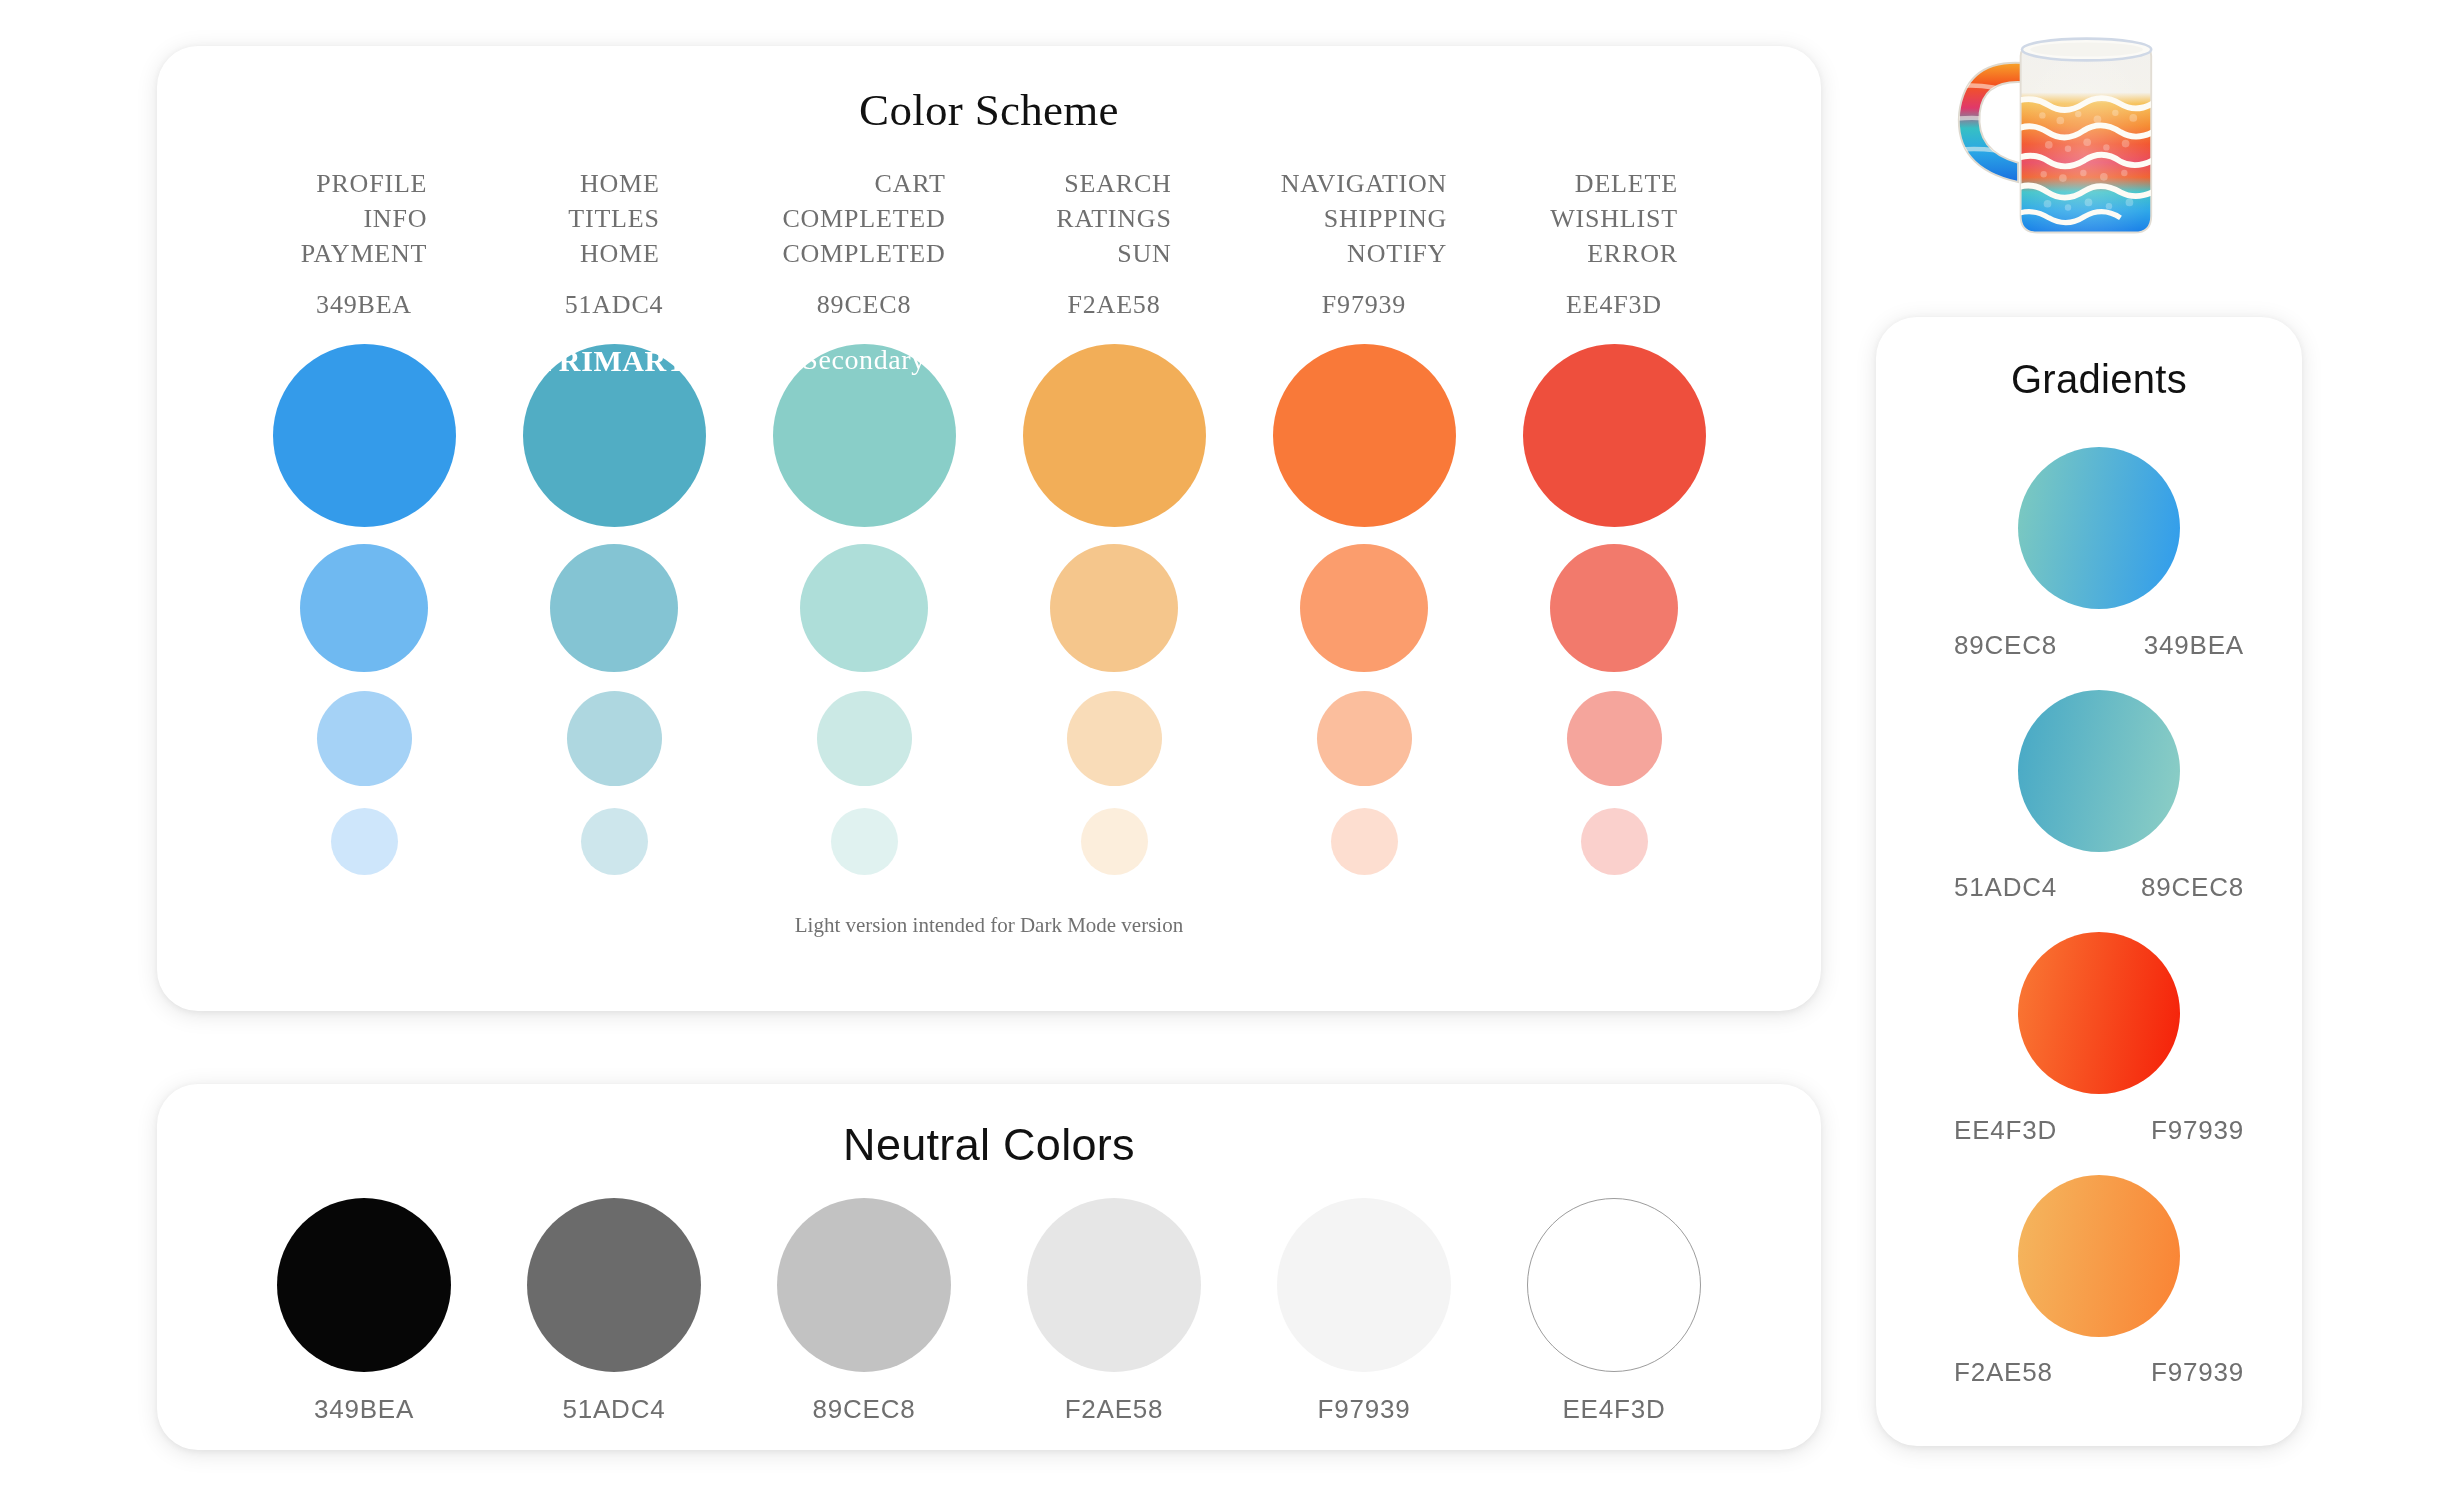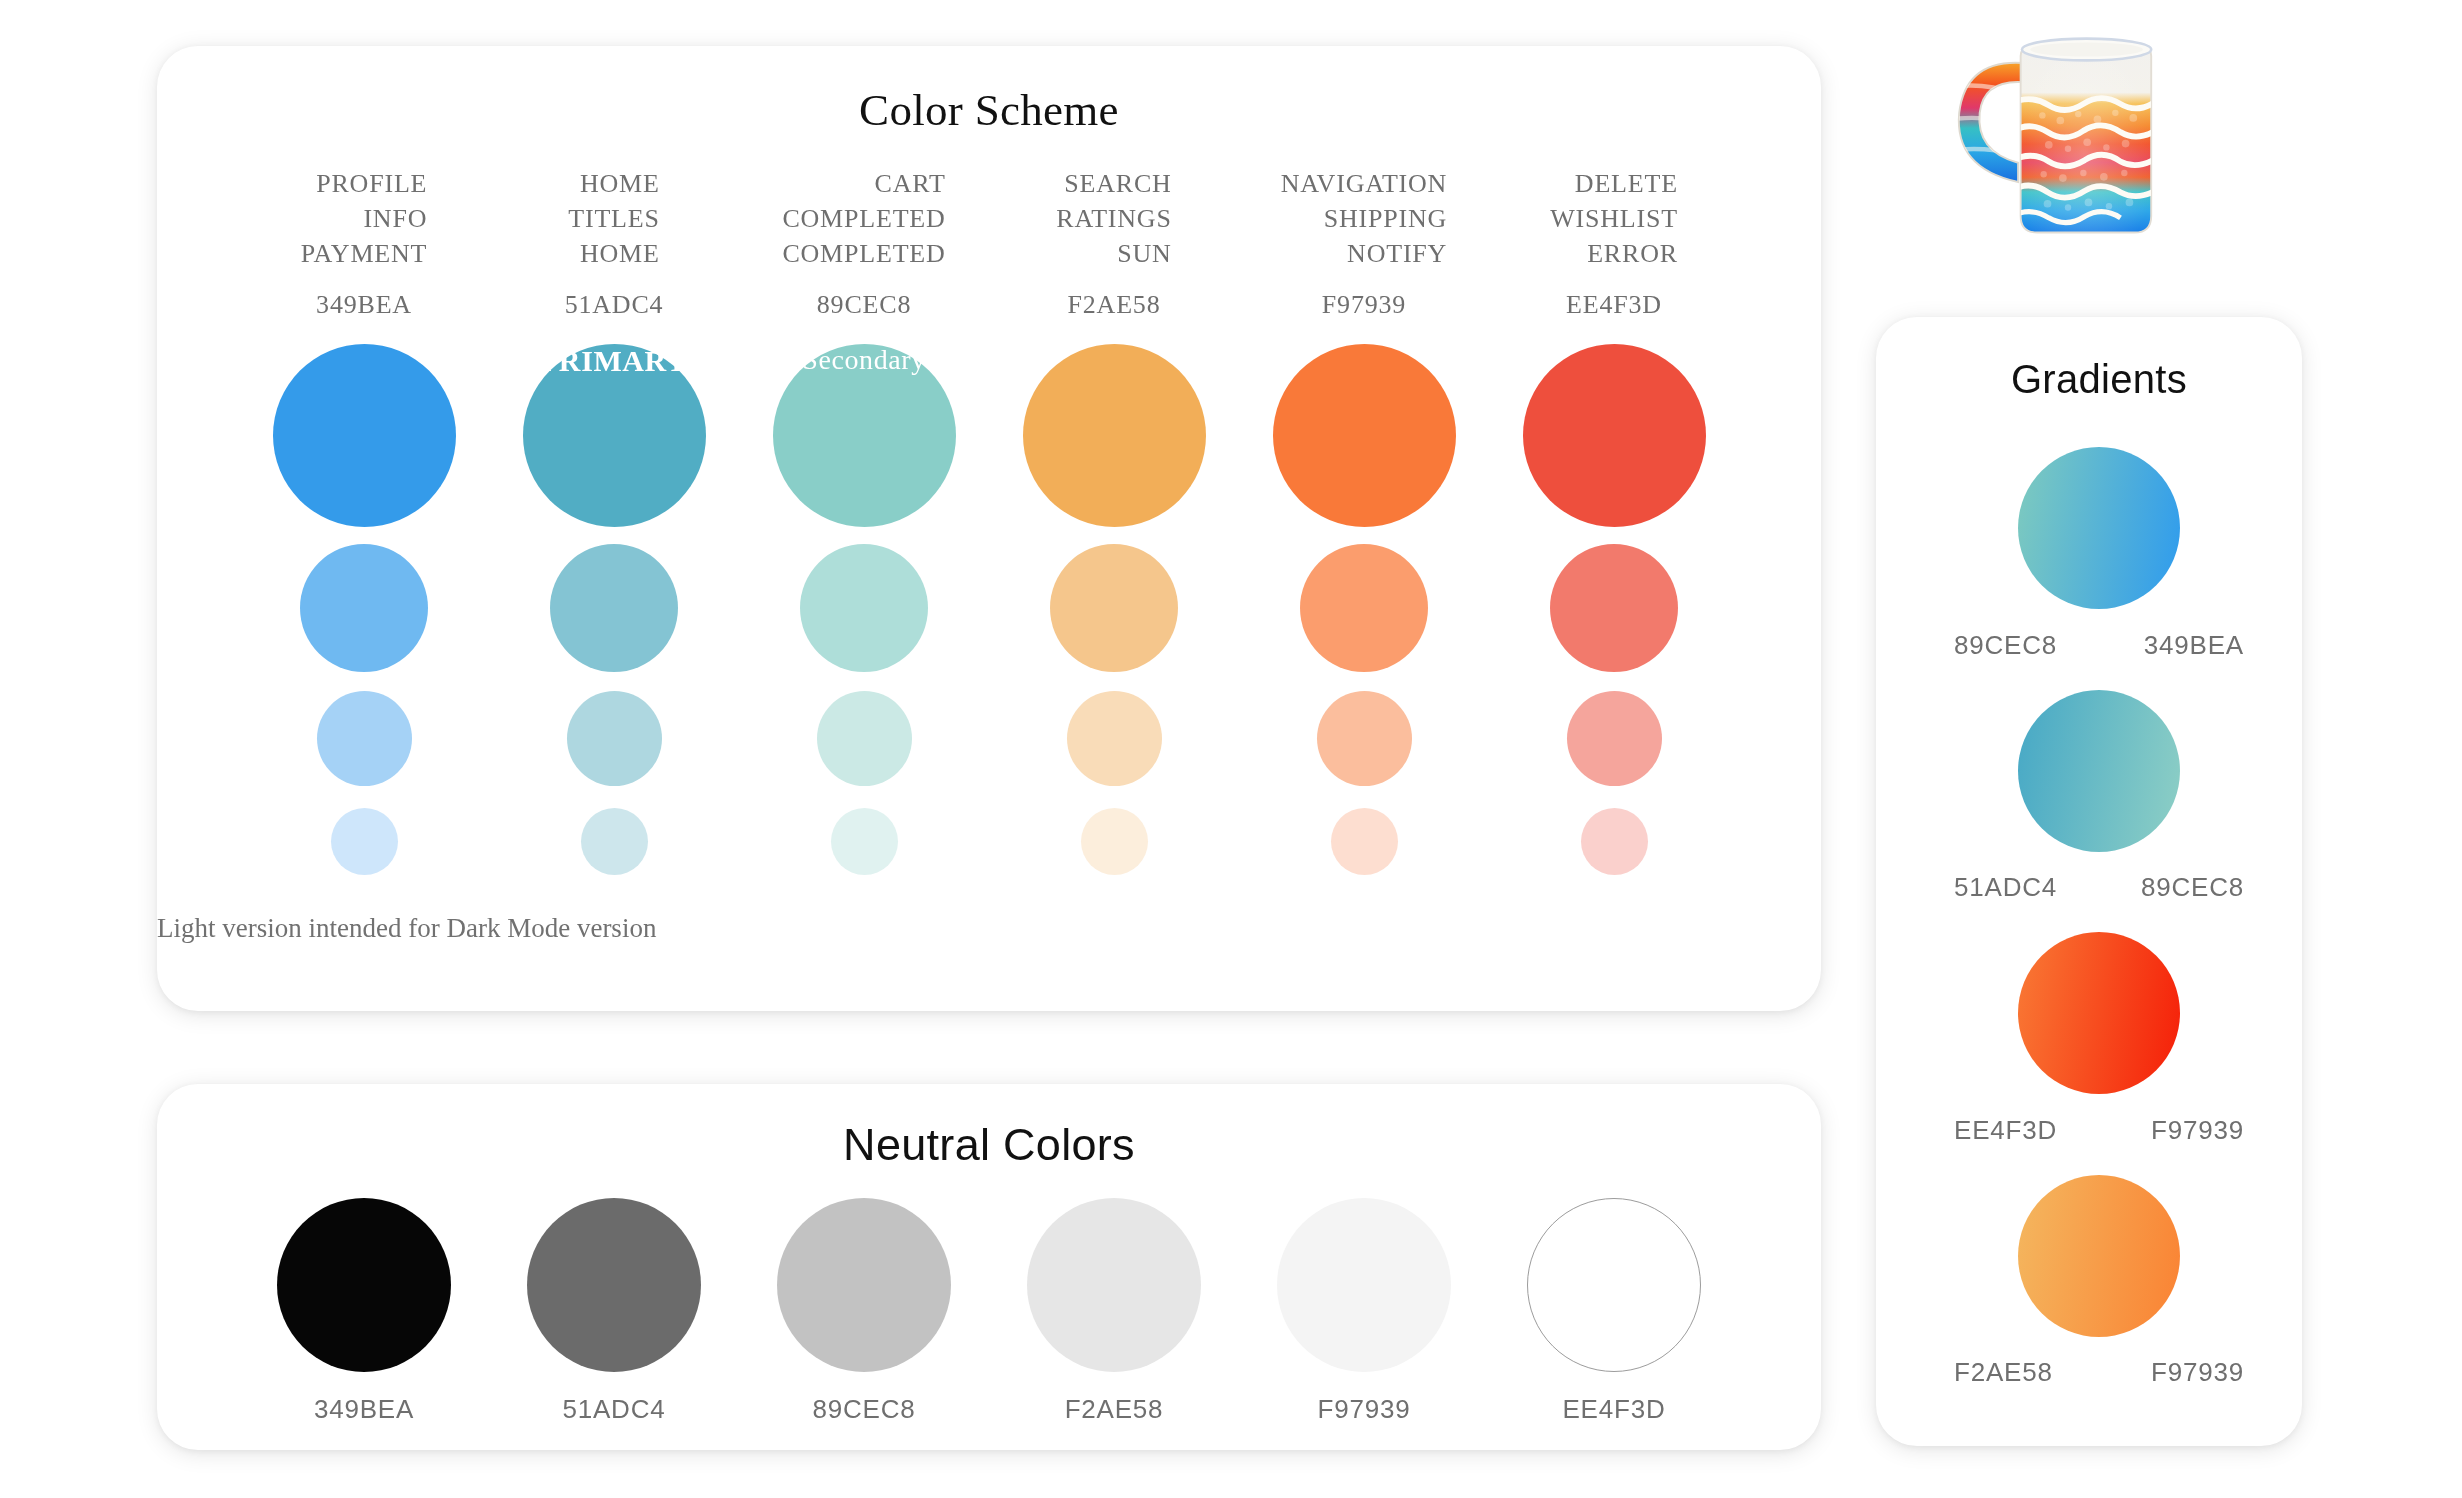--- a/index.html
+++ b/index.html
@@ -122,21 +122,22 @@
   .sw-4 { width: 67px; height: 67px; margin-top: 22.4px; }
 
   .swatch-caption {
     color: #ffffff;
     font-size: 28px;
     letter-spacing: 0.6px;
   }
   .swatch-caption.bold { font-weight: 700; font-size: 30px; }
 
   .footnote {
-    font-size: 27px;
+    text-align: center;
+    font-size: 21px;
     color: #717171;
     margin-top: 38px;
   }
 
   
   .neutral-grid {
     display: flex;
     justify-content: center;
     margin-top: 27px;
   }

